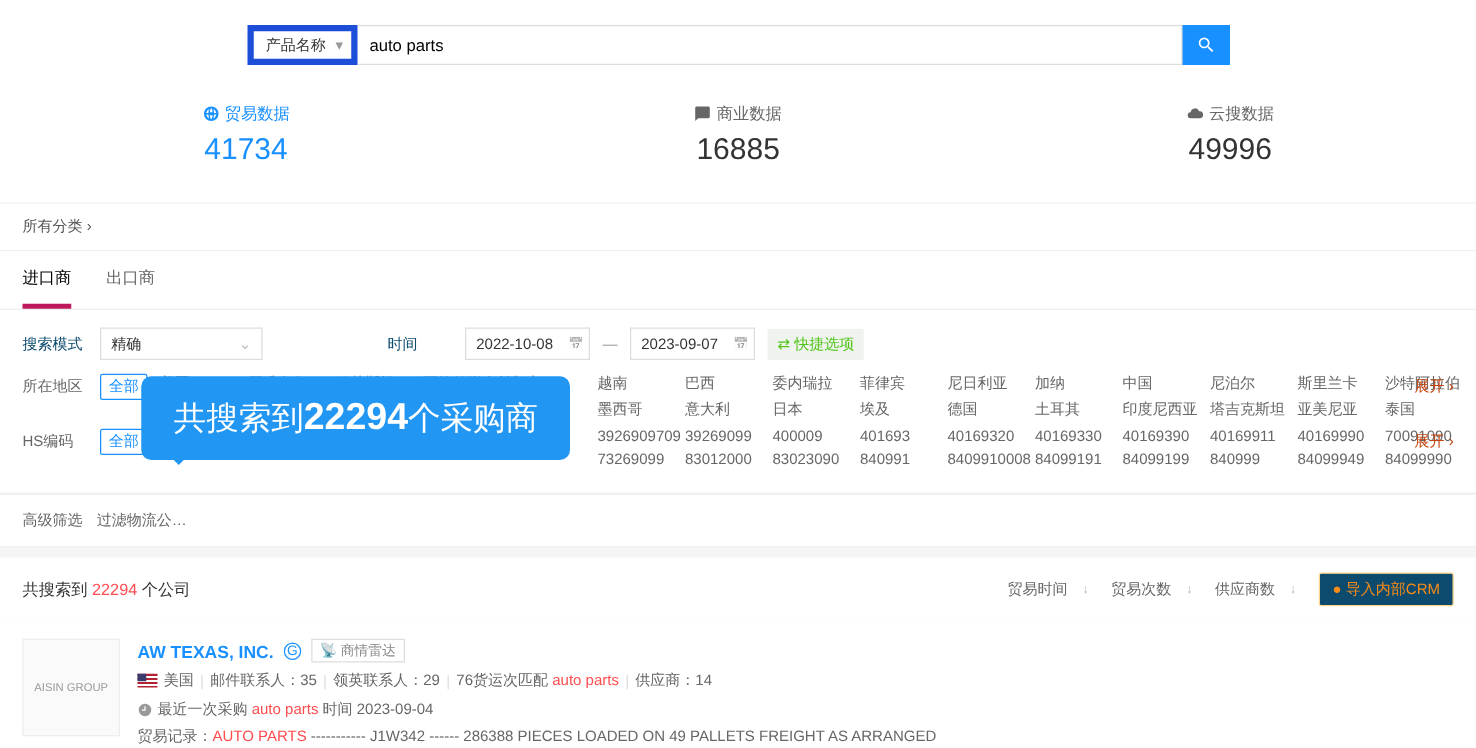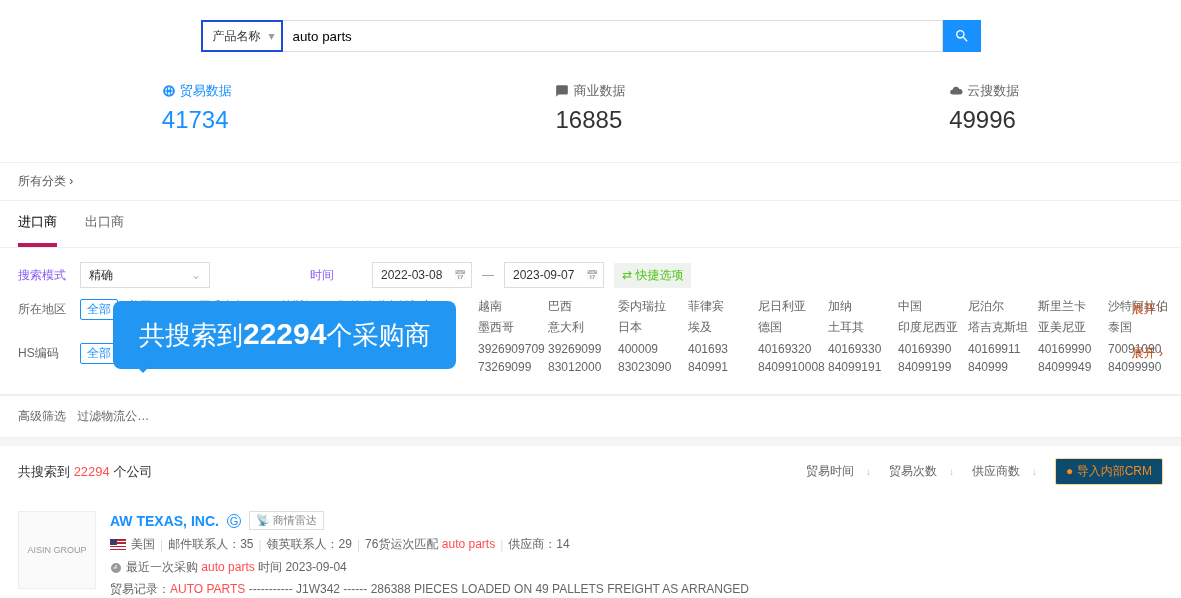--- a/index.html
+++ b/index.html
@@ -1,36 +1,36 @@
 <!DOCTYPE html>
 <html><head>
 <meta charset="utf-8">
 <style>
 *{box-sizing:border-box;margin:0;padding:0}
 body{font-family:-apple-system,"Microsoft YaHei",Arial,sans-serif;font-size:12px;color:#333;background:#f5f5f5}
 .search-bar{background:#fff;padding:20px 0;display:flex;justify-content:center;align-items:center}
-.search-select{border:2px solid #1d4ed8;height:32px;padding:0 20px 0 10px;display:flex;align-items:center;background:#fff;position:relative;cursor:pointer}
+.search-select{border:5px solid #1d4ed8;height:32px;padding:0 20px 0 10px;display:flex;align-items:center;background:#fff;position:relative;cursor:pointer}
 .search-select::after{content:"▾";position:absolute;right:6px;color:#999}
 .search-input{border:1px solid #ddd;border-left:none;height:32px;width:660px;padding:0 10px;outline:none}
 .search-btn{background:#1890ff;border:none;height:32px;width:38px;color:#fff;cursor:pointer;display:flex;align-items:center;justify-content:center}
 .search-btn svg{width:16px;height:16px;fill:#fff}
 .stats-bar{background:#fff;display:flex;justify-content:space-around;padding:10px 0 28px;border-bottom:1px solid #eee}
-.stat{text-align:left}
+.stat{text-align:center}
 .stat-label{color:#666;font-size:13px;display:flex;align-items:center;justify-content:center;gap:4px}
 .stat-label.active{color:#1890ff}
 .stat-num{font-size:24px;margin-top:6px;color:#333}
 .stat-num.active{color:#1890ff}
 .icon-sm{width:14px;height:14px;fill:currentColor}
 .category-bar{background:#fff;padding:10px 18px;font-size:12px;color:#555;border-bottom:1px solid #eee}
 .tabs{background:#fff;padding:0 18px;display:flex;gap:28px;border-bottom:1px solid #eee}
 .tab{padding:12px 0;color:#666;cursor:pointer;font-size:13px}
 .tab.active{color:#000000;border-bottom:4px solid #be185d}
 .filter-section{background:#fff;padding:14px 18px;border-bottom:1px solid #eee}
 .filter-row{display:flex;align-items:center;gap:10px;margin-bottom:10px;position:relative}
-.filter-label{color:#8b5cf6;width:52px}
+.filter-label{color:#0c4a6e;width:52px}
 .select-box{border:1px solid #ddd;height:26px;width:130px;padding:0 8px;display:flex;align-items:center;position:relative;cursor:pointer;background:#fff}
 .select-box::after{content:"⌄";position:absolute;right:8px;color:#bbb}
 .date-input{border:1px solid #ddd;height:26px;width:100px;padding:0 8px;display:flex;align-items:center;position:relative;background:#fff}
 .date-input::after{content:"📅";position:absolute;right:4px;font-size:10px;filter:grayscale(1);opacity:.5}
 .date-sep{color:#999}
 .quick-opt{background:#eef3ee;color:#52c41a;padding:4px 8px;cursor:pointer}
 .region-row{display:flex;align-items:flex-start;gap:10px;margin-bottom:6px;position:relative}
 .region-label{color:#666;width:52px;padding-top:3px;flex-shrink:0}
 .region-all{color:#1890ff;border:1px solid #1890ff;padding:1px 6px;border-radius:2px;cursor:pointer;flex-shrink:0;margin-top:1px}
 .region-grid{display:grid;grid-template-columns:repeat(15,64px);gap:4px 6px;flex:1}
@@ -119,21 +119,21 @@
 </div>
 
 <div class="filter-section">
   <div class="filter-row">
     <span class="filter-label">搜索模式</span>
     <div class="select-box">
           <span>精确</span>
         </div>
     <span style="margin-left:90px" class="filter-label">时间</span>
     <div class="date-input">
-          <span>2022-03-08</span>
+          <span>2022-10-08</span>
         </div>
     <span class="date-sep">—</span>
     <div class="date-input">
           <span>2023-09-07</span>
         </div>
     <span class="quick-opt">⇄ 快捷选项</span>
   </div>
 
   <div class="region-row">
     <span class="region-label">所在地区</span>

